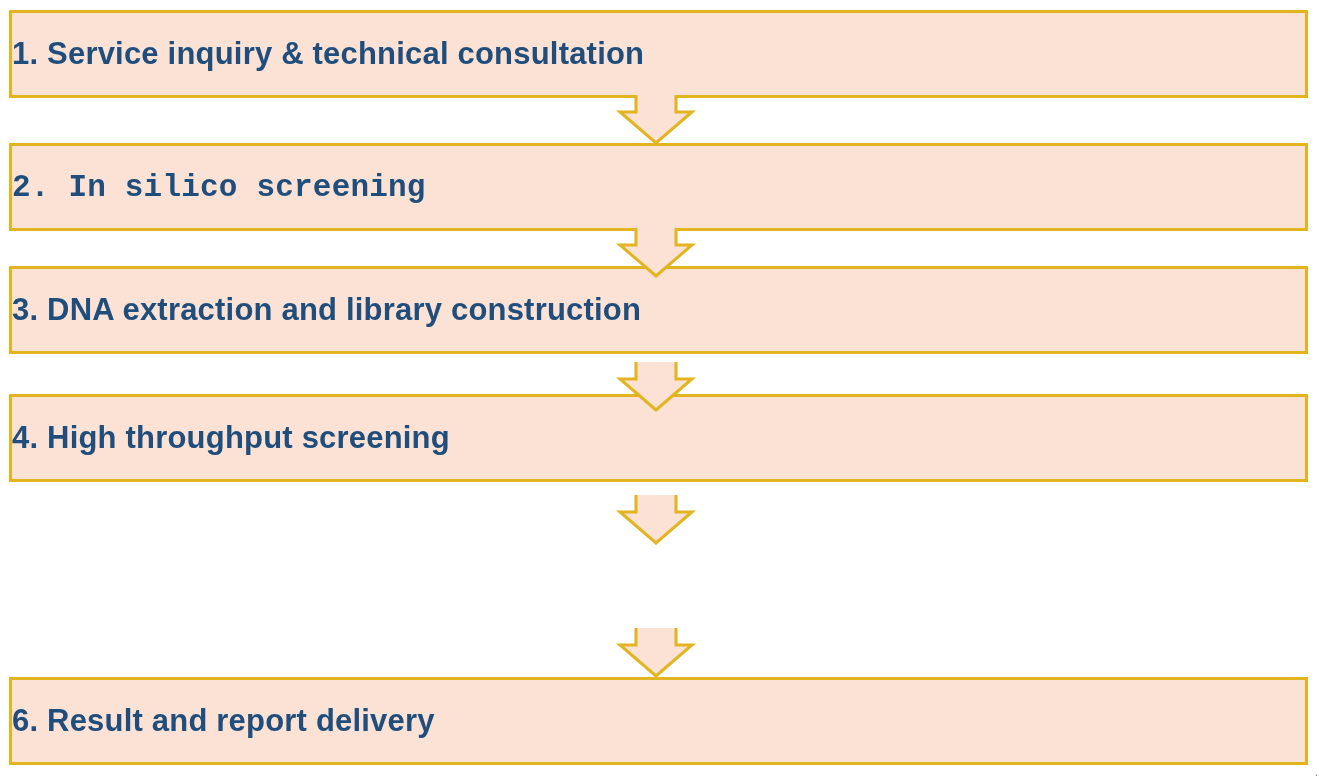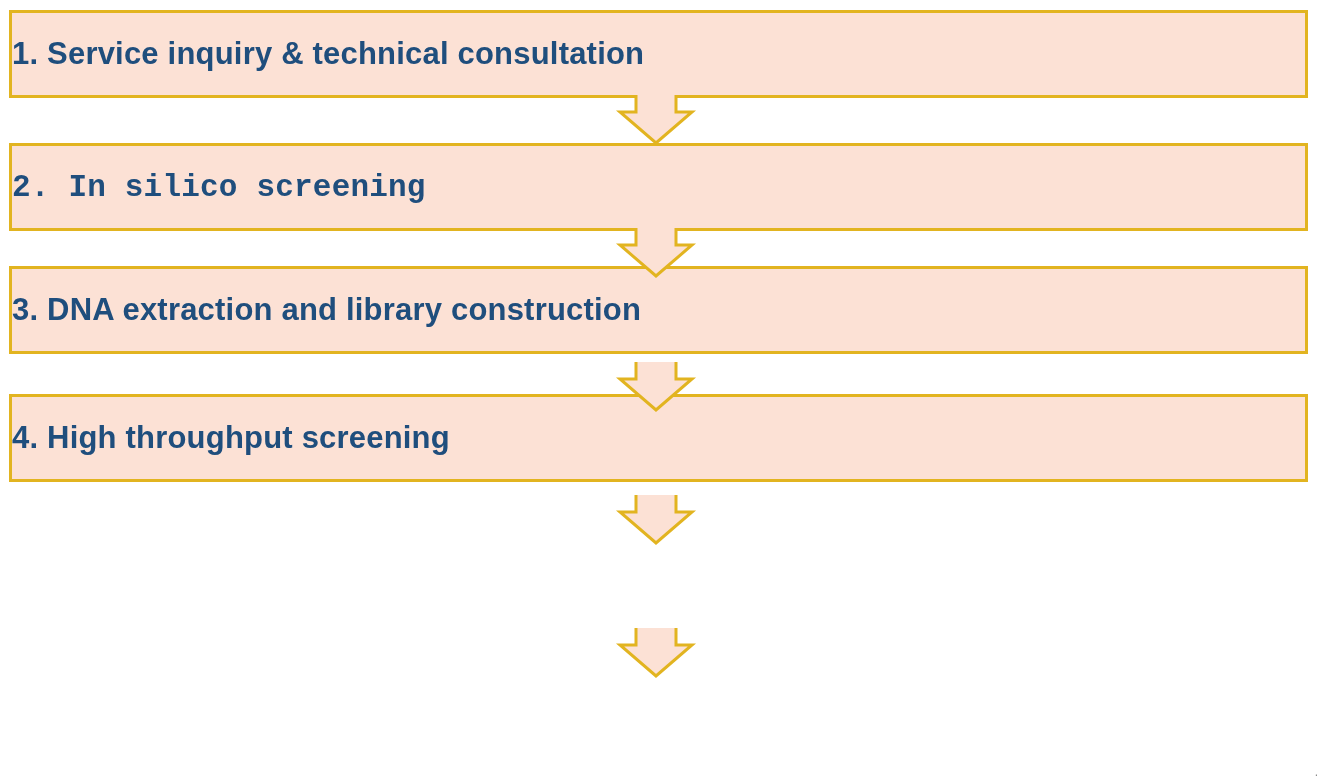--- a/index.html
+++ b/index.html
@@ -118,16 +118,19 @@
   </div>
 
 
   <div class="flow-arrow gap-5">
     <svg width="86" height="51" viewBox="0 0 86 51" xmlns="http://www.w3.org/2000/svg">
       <polygon class="arrow-fill" points="22,0 22,17 6,17 42,48 78,17 62,17 62,0"></polygon>
       <path class="arrow-stroke" d="M 22,0 L 22,17 L 6,17 L 42,48 L 78,17 L 62,17 L 62,0"></path>
     </svg>
   </div>
 
+  <div class="step-box pos-6">
+    <span class="step-label">6. Result and report delivery</span>
+  </div>
 
   <span class="stray-dot">.</span>
 
 </div>
 
 </body></html>

